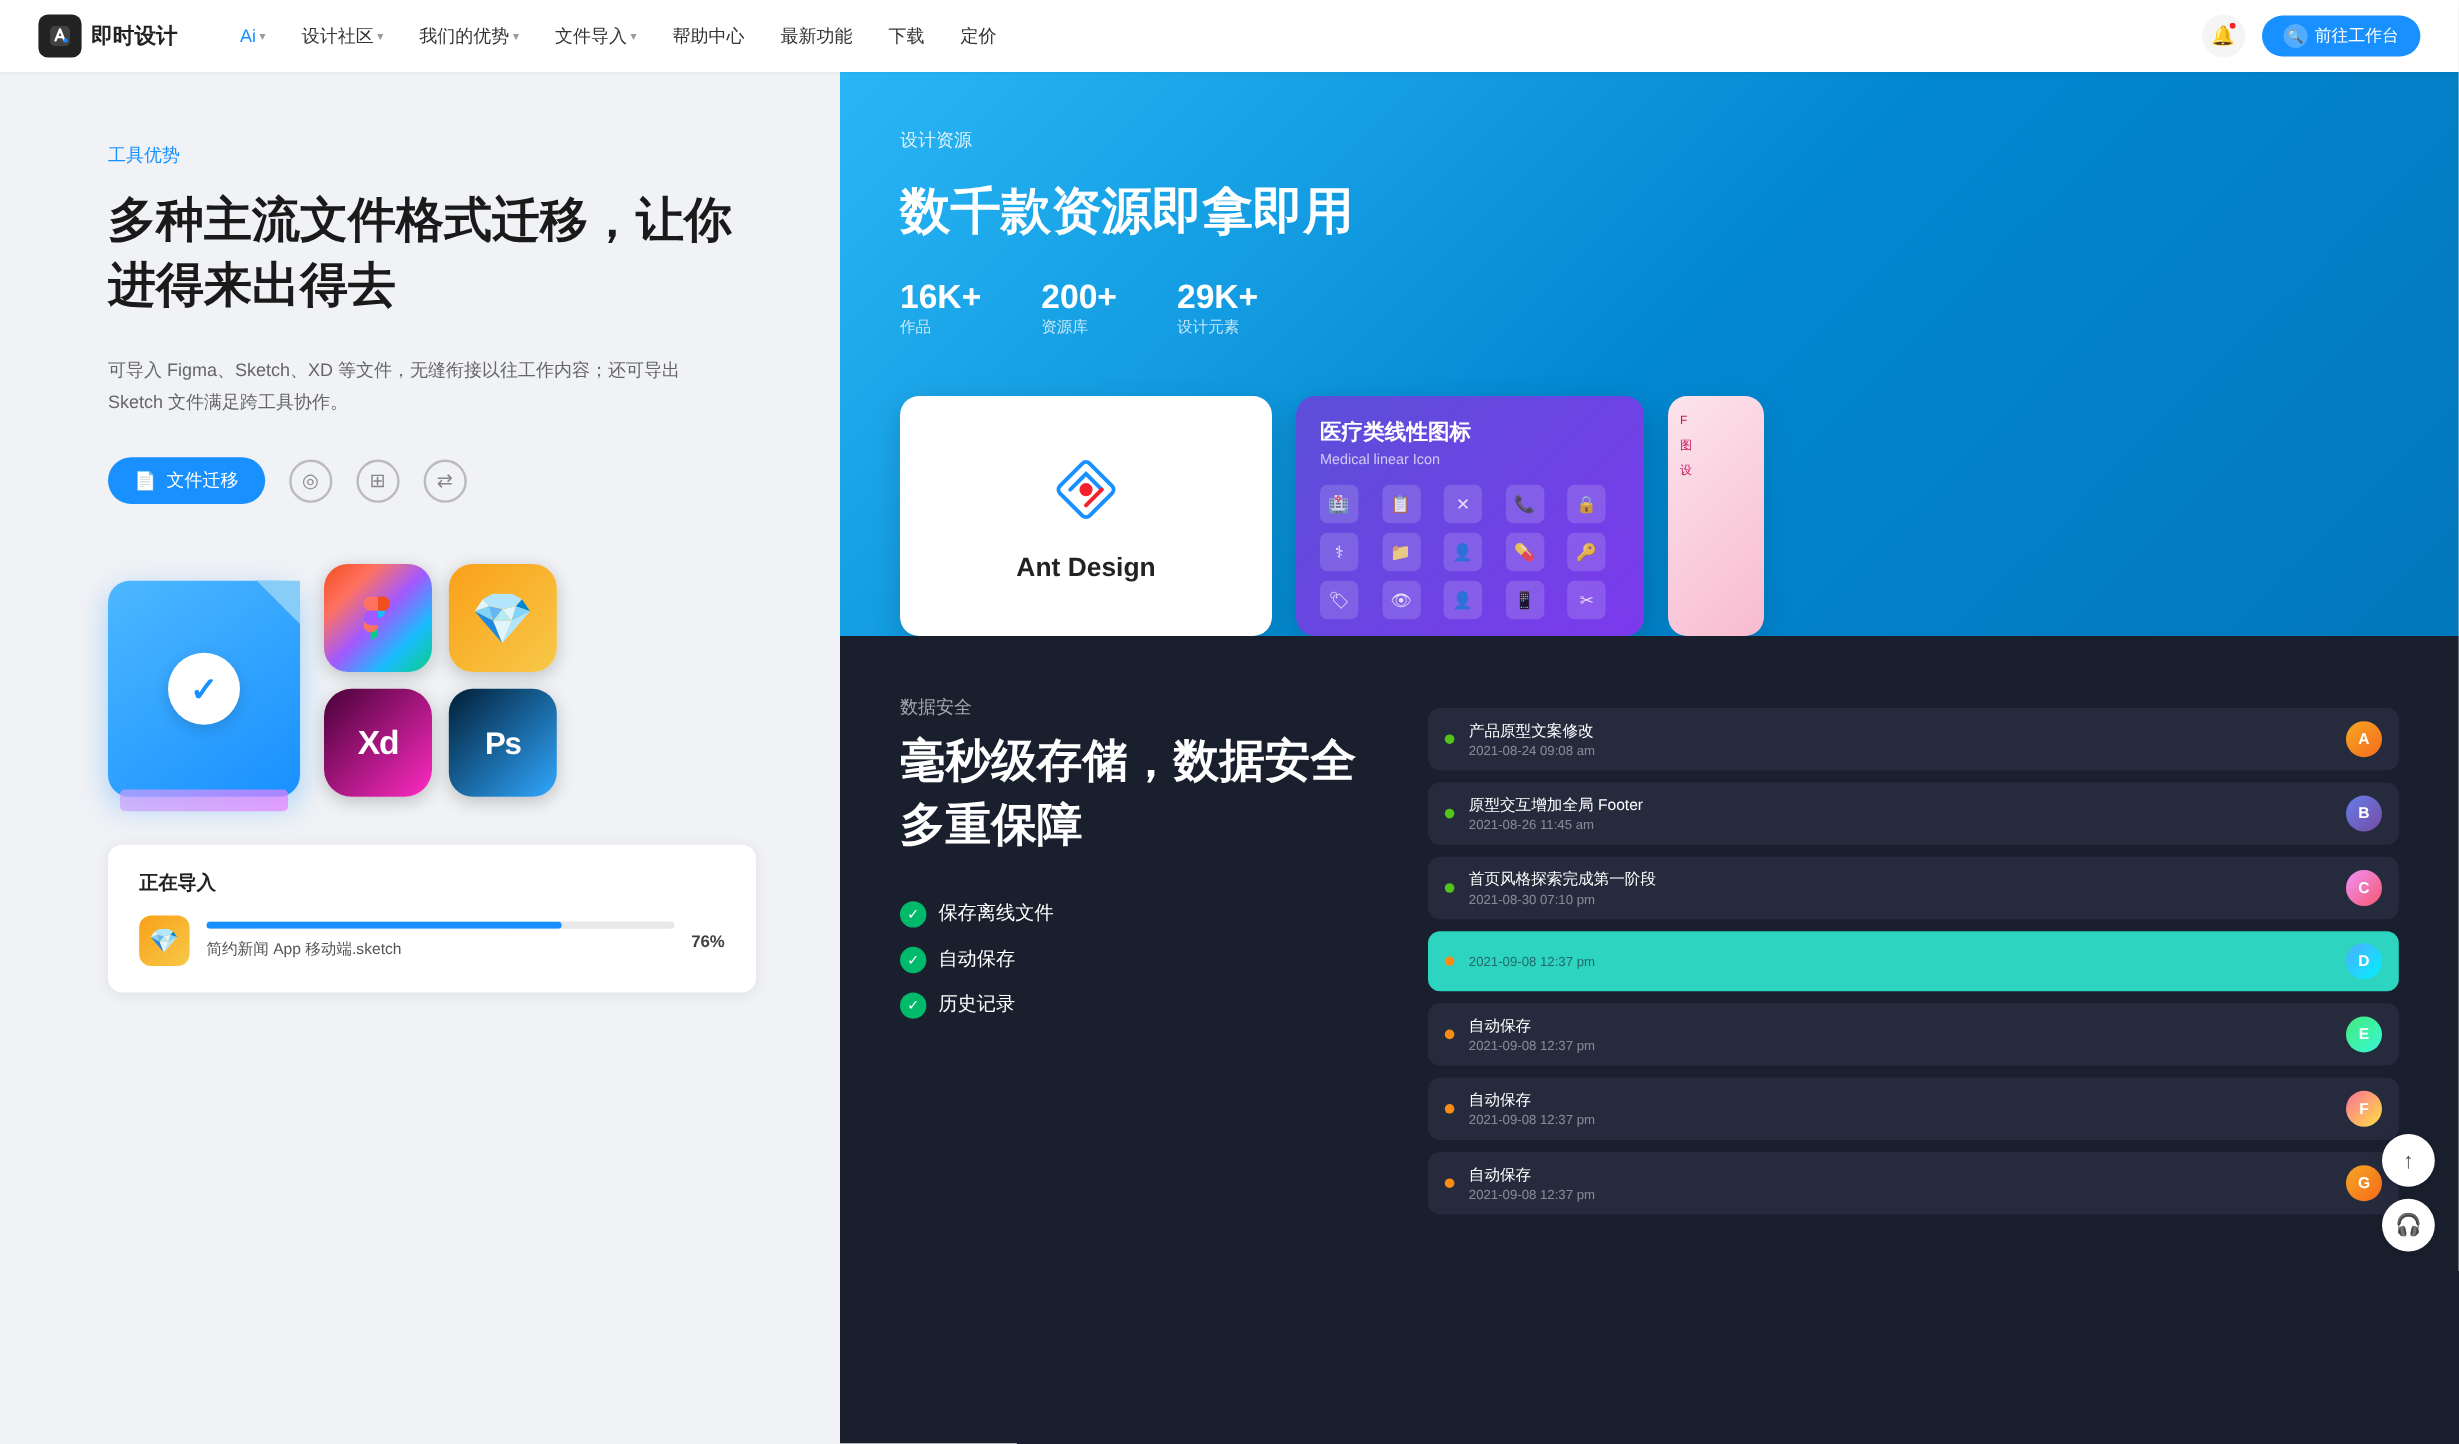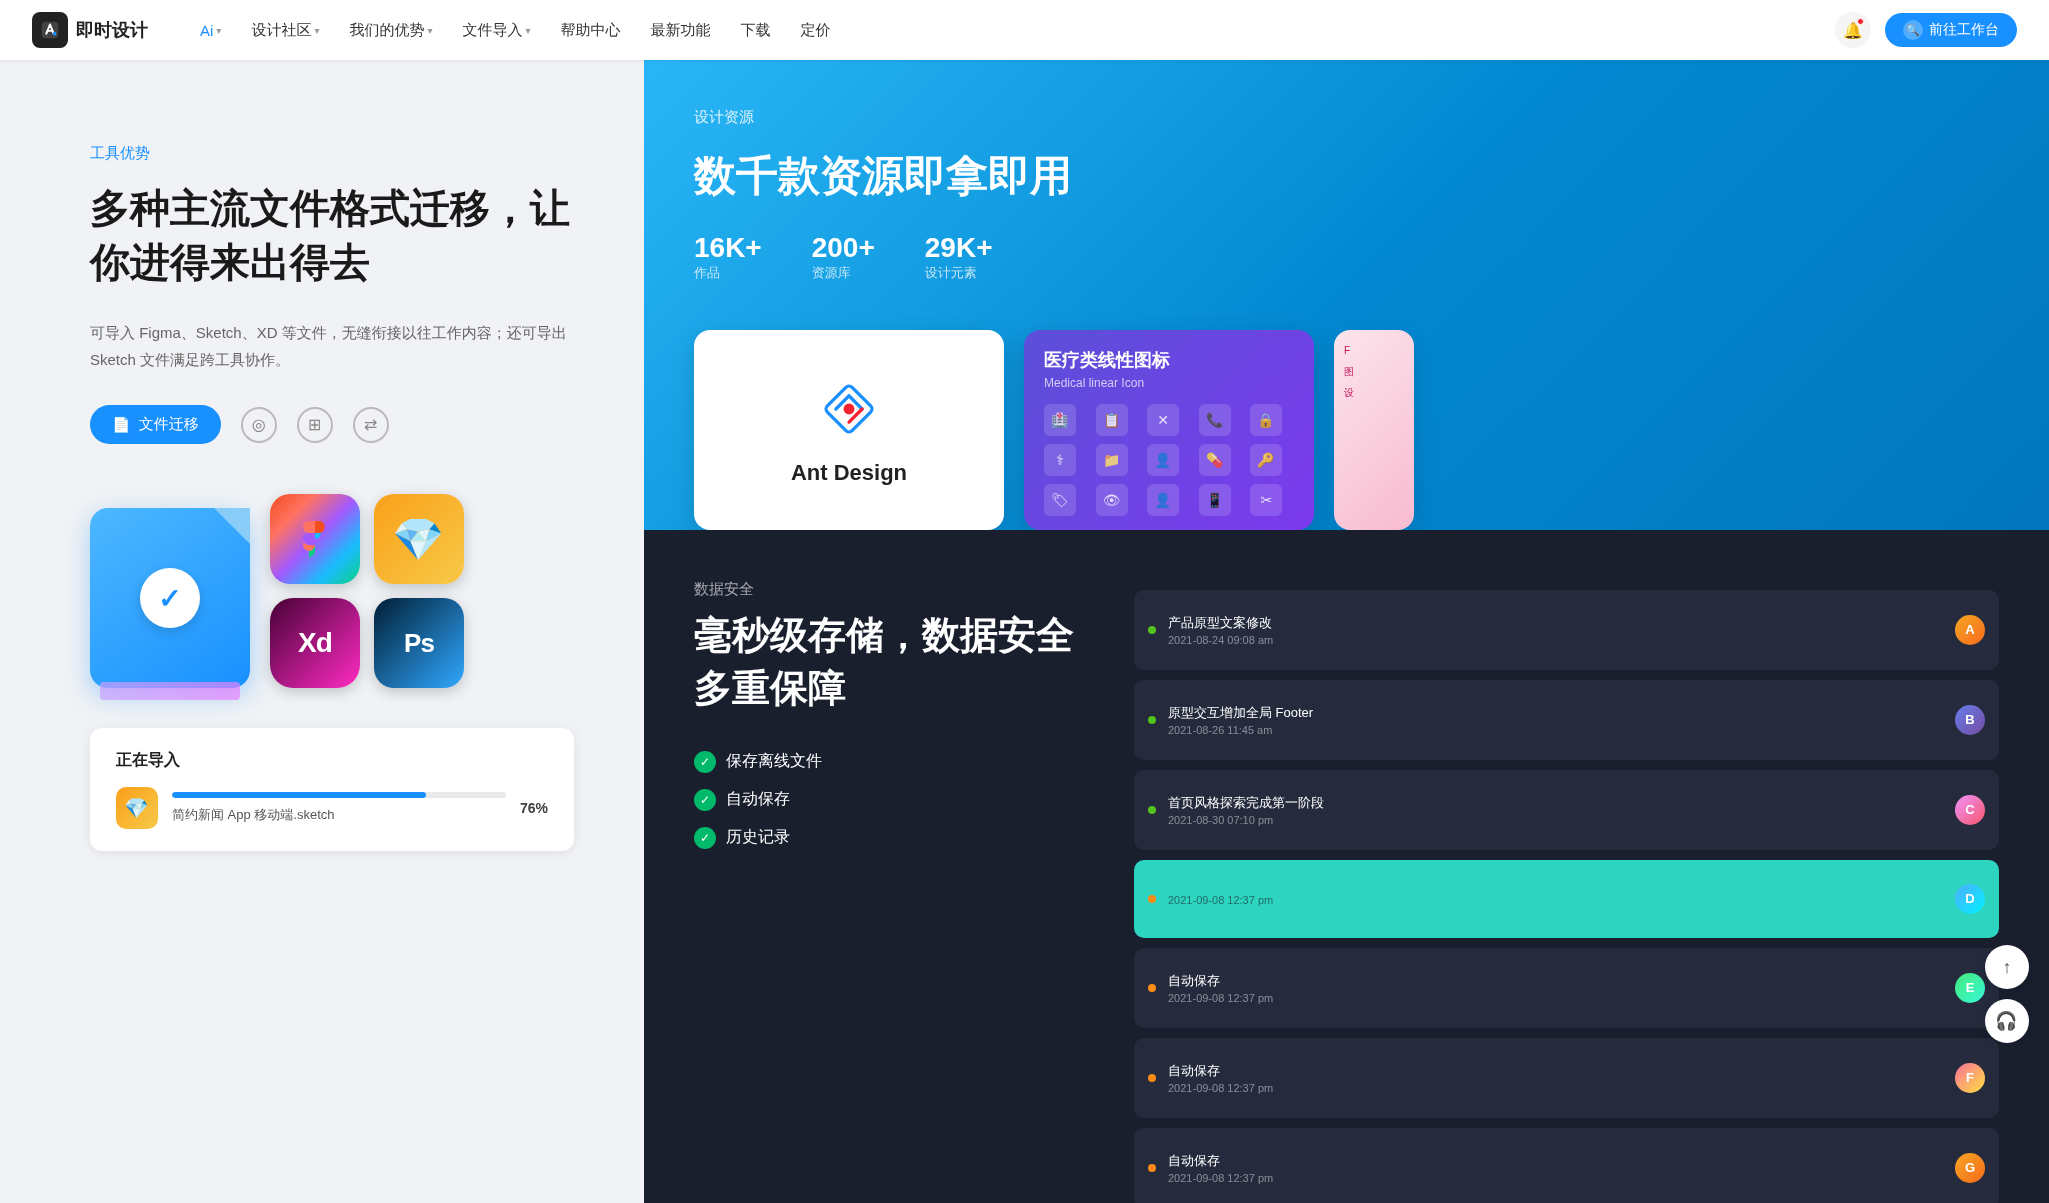--- a/index.html
+++ b/index.html
@@ -105,23 +105,23 @@
     }
 
     
     .main-content {
       display: flex;
       height: calc(1203px - 60px);
     }
 
     
     .left-panel {
-      width: 644px;
+      width: 700px;
       background: #f0f2f5;
-      padding: 84px 70px 40px 90px;
+      padding: 60px 70px 40px 90px;
       display: flex;
       flex-direction: column;
     }
     .tool-advantage-label {
       color: #1890ff;
       font-size: 15px;
       margin-bottom: 18px;
       font-weight: 500;
     }
     .main-title {
@@ -474,21 +474,21 @@
     .ds-right {
       flex: 1;
       display: flex;
       flex-direction: column;
       gap: 10px;
       padding-top: 10px;
     }
     .ds-item {
       background: #252b3d;
       border-radius: 10px;
-      padding: 24px 14px;
+      padding: 10px 14px;
       display: flex;
       align-items: center;
       gap: 12px;
       position: relative;
     }
     .ds-item.active {
       background: #2dd4bf;
     }
     .ds-dot {
       width: 8px;

